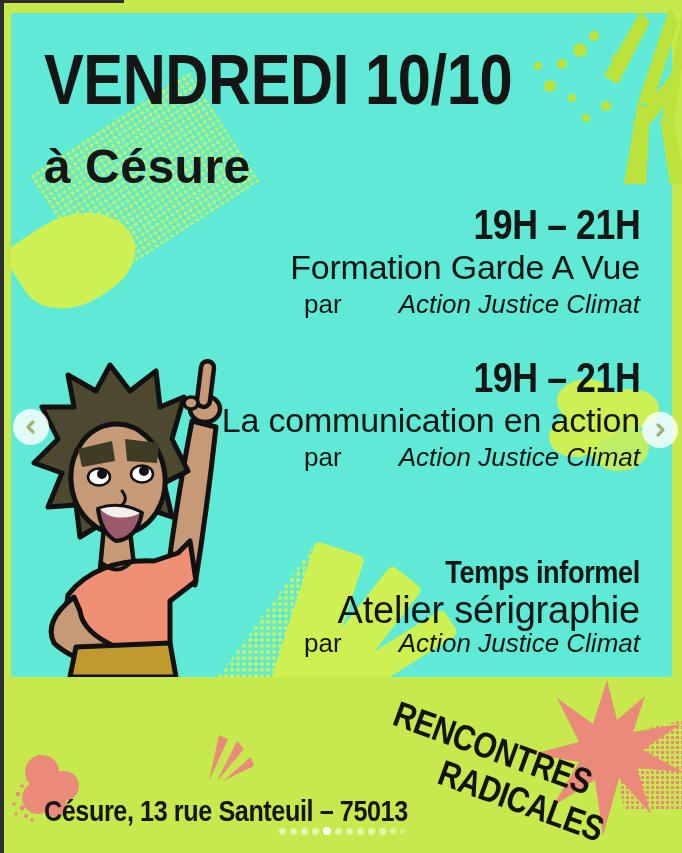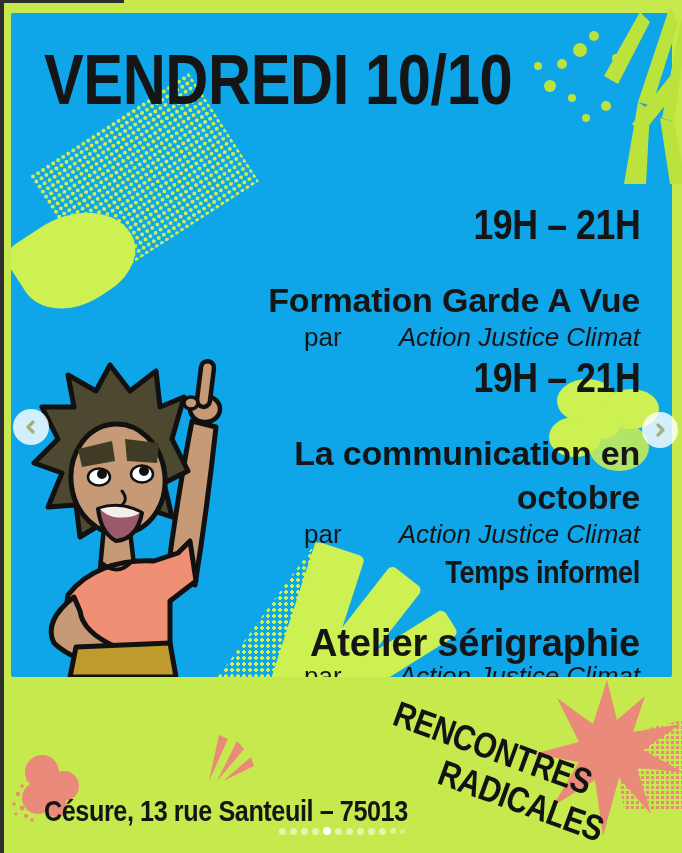--- a/index.html
+++ b/index.html
@@ -7,37 +7,37 @@
     position:relative;width:682px;height:853px;overflow:hidden;
     background:#c6e94d;
     font-family:"Liberation Sans", sans-serif;
     color:#151515;
   }
   .edge-left{position:absolute;left:0;top:0;width:4px;height:853px;background:#2e2e2e;z-index:50;}
   .edge-top{position:absolute;left:0;top:0;width:124px;height:3px;background:#2e2e2e;z-index:50;}
 
   .panel{
     position:absolute;left:11px;top:13px;width:661px;height:664px;
-    background:#0ea5e9;border-radius:2px;overflow:hidden;
+    background:#5eead4;border-radius:2px;overflow:hidden;
   }
 
   
   .display{font-weight:900;letter-spacing:-0.5px;}
   .cond{display:inline-block;transform:scaleX(0.85);transform-origin:100% 50%;white-space:nowrap;}
   .cond-l{display:inline-block;transform:scaleX(0.84);transform-origin:0 50%;white-space:nowrap;}
 
   .title{position:absolute;left:33px;top:31px;font-size:71px;line-height:1;z-index:6;}
   .subtitle{position:absolute;left:33px;top:126px;font-size:48px;font-weight:600;letter-spacing:0.5px;z-index:6;}
 
   .events{position:absolute;right:32px;top:0;width:420px;text-align:right;z-index:6;}
   .event{position:absolute;right:0;width:420px;}
   .ev1{top:192px;} .ev2{top:345px;} .ev3{top:539px;}
   .ev-time{font-size:42px;line-height:40px;}
   .ev3 .ev-time{font-size:32px;}
-  .ev-name{font-size:34px;line-height:44px;font-weight:700;letter-spacing:-0.2px;margin-top:33px;}
+  .ev-name{font-size:34px;line-height:44px;font-weight:400;letter-spacing:-0.2px;}
   .ev3 .ev-name{font-size:38px;line-height:36px;}
   .ev-par{font-size:26px;line-height:31px;font-weight:400;}
   .ev-par .par-word{margin-right:12px;}
   .ev-par i{font-style:italic;margin-left:45px;}
 
   
   .f-dates{position:absolute;left:44px;top:758px;font-size:30px;line-height:34px;z-index:6;}
   .f-addr{position:absolute;left:44px;top:794px;font-size:30px;line-height:34px;z-index:6;}
 
   .stamp{
@@ -154,30 +154,31 @@
 
       <path d="M104,136 Q111,145 103,151" fill="none" stroke="#111" stroke-width="3" stroke-linecap="round"></path>
 
       <path d="M80,154 Q102,146 124,158 Q119,184 98,186 Q83,178 80,154 Z" fill="#9a5a6c" stroke="#111" stroke-width="4" stroke-linejoin="round"></path>
       <path d="M82,154 Q102,148 122,158 Q112,164 96,162 Q86,159 82,154 Z" fill="#f5efe9"></path>
     </svg>
 
     <div class="title display">
       <span class="cond-l">VENDREDI 10/10</span>
     </div>
+    <div class="subtitle">à Césure</div>
 
     <div class="events">
       <div class="event ev1">
         <div class="ev-time display"><span class="cond">19H – 21H</span></div>
         <div class="ev-name">Formation Garde A Vue</div>
         <div class="ev-par"><span class="par-word">par</span><i>Action Justice Climat</i></div>
       </div>
       <div class="event ev2">
         <div class="ev-time display"><span class="cond">19H – 21H</span></div>
-        <div class="ev-name">La communication en octobre</div>
+        <div class="ev-name">La communication en action</div>
         <div class="ev-par"><span class="par-word">par</span><i>Action Justice Climat</i></div>
       </div>
       <div class="event ev3">
         <div class="ev-time display"><span class="cond">Temps informel</span></div>
         <div class="ev-name">Atelier sérigraphie</div>
         <div class="ev-par"><span class="par-word">par</span><i>Action Justice Climat</i></div>
       </div>
     </div>
   </div>
 

